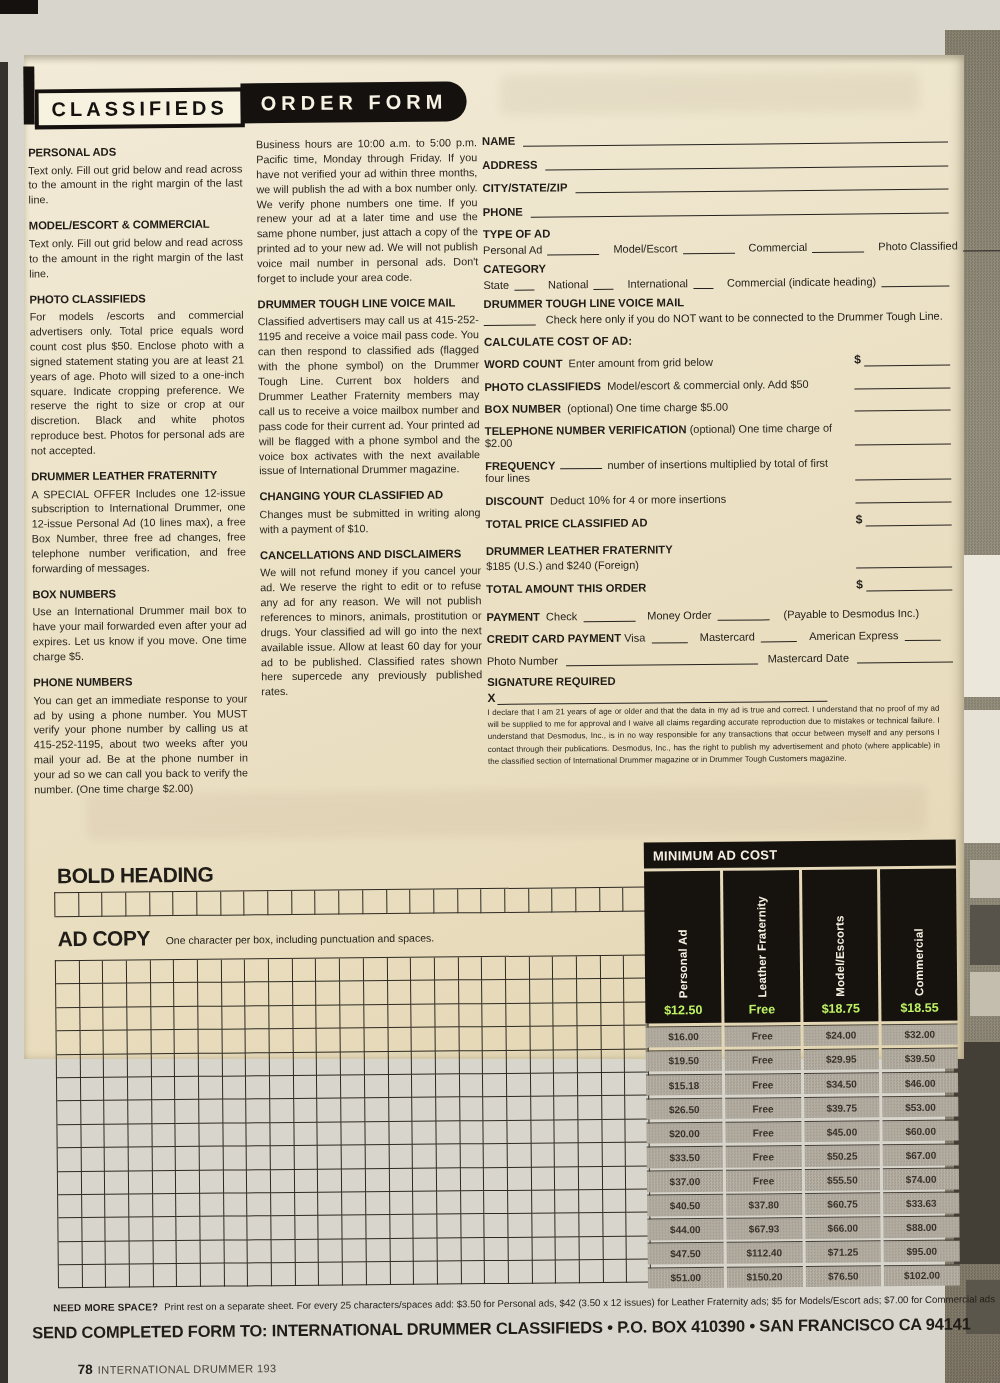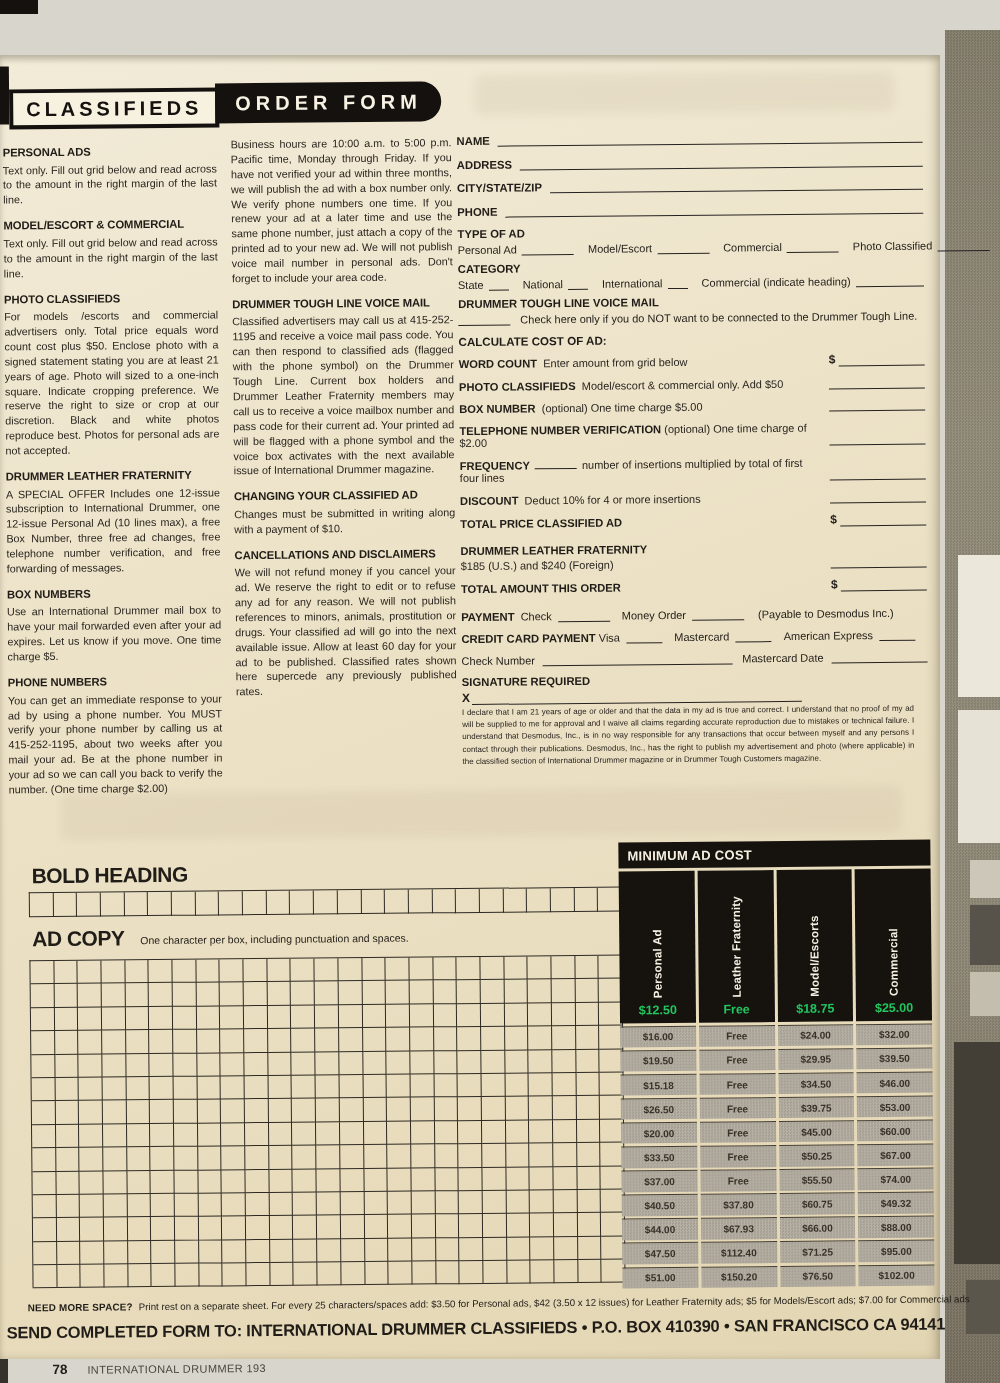--- a/index.html
+++ b/index.html
@@ -14,21 +14,21 @@
     background-image:conic-gradient(#9a947f 25%,#716a5c 25% 50%,#9a947f 50% 75%,#716a5c 75%);
     background-size:3px 3px;}
   .edge-white-a{position:absolute;right:0;top:555px;width:42px;height:142px;background:#ebe7db;}
   .edge-white-b{position:absolute;right:0;top:710px;width:42px;height:133px;background:#e6e2d5;}
   .edge-frag1{position:absolute;right:0;top:860px;width:30px;height:38px;background:#ccc7b8;}
   .edge-frag2{position:absolute;right:0;top:905px;width:30px;height:60px;background:#58534a;}
   .edge-frag3{position:absolute;right:0;top:972px;width:30px;height:44px;background:#c3beae;}
   .edge-dark{position:absolute;right:0;top:1042px;width:46px;height:222px;background:#433f37;}
   .edge-frag4{position:absolute;right:0;top:1280px;width:34px;height:54px;background:#5b564c;}
 
-  .paper{position:absolute;left:0;top:55px;width:940px;height:1304px;
+  .paper{position:absolute;left:24px;top:55px;width:940px;height:1004px;
          background:linear-gradient(160deg,#f2ebd8 0%,#ece2c7 40%,#e8dcbd 75%,#e2d5b2 100%);
          box-shadow:inset 0 4px 6px rgba(60,50,30,.25), inset -6px 0 10px rgba(60,50,30,.18);}
   .content{position:absolute;inset:0;transform:rotate(-0.55deg);transform-origin:50% 50%;}
 
   
   .ghost{position:absolute;left:60px;top:735px;width:840px;height:46px;border-radius:8px;
          background:#6e4236;opacity:.06;filter:blur(4px);}
   .ghost2{position:absolute;left:480px;top:20px;width:420px;height:40px;border-radius:8px;
          background:#7a6a4a;opacity:.08;filter:blur(5px);}
 
@@ -100,35 +100,35 @@
 
   
   .ptable{position:absolute;left:617px;top:789px;width:312px;}
   .pt-title{background:#16130f;color:#f5f0e2;font-weight:bold;font-size:13px;letter-spacing:.3px;
             height:26px;display:flex;align-items:center;padding-left:9px;margin-bottom:3px;}
   .pt-head{display:grid;grid-template-columns:repeat(4,1fr);gap:3px;}
   .pt-hcol{background:#16130f;height:140px;display:flex;flex-direction:column;align-items:center;
            justify-content:flex-end;padding:6px 0 6px 0;}
   .pt-vlabel{writing-mode:vertical-rl;transform:rotate(180deg);color:#f5f0e2;font-weight:bold;
              font-size:11.5px;flex:1;display:flex;align-items:center;letter-spacing:.2px;}
-  .pt-min{color:#22c55e;font-weight:bold;font-size:12.5px;margin-top:5px;}
+  .pt-min{color:#bef264;font-weight:bold;font-size:12.5px;margin-top:5px;}
   .pt-row{display:grid;grid-template-columns:repeat(4,1fr);gap:3px;margin-top:2.6px;}
   .pt-cell{height:20.5px;display:flex;align-items:center;justify-content:center;
            font-weight:bold;font-size:10px;color:#37322a;border-top:1.6px solid #413c33;
            background-image:conic-gradient(#b6b0a5 25%,#a49e92 25% 50%,#b6b0a5 50% 75%,#a49e92 75%);
            background-size:3px 3px;}
 
   
   .need-more{position:absolute;left:22px;top:1243px;width:912px;font-size:9.7px;white-space:nowrap;
              display:flex;align-items:baseline;}
   .need-more b{font-size:9.9px;margin-right:6px;letter-spacing:.2px;}
   .send-to{position:absolute;left:0;top:1264px;width:940px;text-align:center;font-weight:bold;
            font-size:16.5px;letter-spacing:-.2px;white-space:nowrap;}
   .pg-footer{position:absolute;left:46px;top:1303px;display:flex;align-items:baseline;}
-  .pg-footer b{font-size:13.5px;margin-right:20px;}
+  .pg-footer b{font-size:13.5px;margin-right:5px;}
   .pg-footer span{font-size:11px;color:#4c463c;letter-spacing:.4px;}
 </style>
 </head>
 <body>
 
 <div class="corner-block"></div>
 <div class="left-edge"></div>
 <div class="edge-strip">
   <div class="texture"></div>
 </div>
@@ -327,21 +327,21 @@
       <span>Money Order</span><span class="blank"></span>
       <span class="tail">(Payable to Desmodus Inc.)</span>
     </div>
     <div class="payrow">
       <b>CREDIT CARD PAYMENT</b>&nbsp;
       <span>Visa</span><span class="blank"></span>
       <span>Mastercard</span><span class="blank"></span>
       <span>American Express</span><span class="blank"></span>
     </div>
     <div class="cardrow">
-      <span>Check Number</span>
+      <span>Photo Number</span>
       <span class="blank"></span>
       <span>Mastercard Date</span>
       <span class="blank exp"></span>
     </div>
 
     <div class="subhead">SIGNATURE REQUIRED</div>
     <div class="sigx">
       <b>X</b>
       <span class="blank"></span>
     </div>
@@ -742,21 +742,21 @@
       <div class="pt-hcol">
         <span class="pt-vlabel">Leather Fraternity</span>
         <span class="pt-min">Free</span>
       </div>
       <div class="pt-hcol">
         <span class="pt-vlabel">Model/Escorts</span>
         <span class="pt-min">$18.75</span>
       </div>
       <div class="pt-hcol">
         <span class="pt-vlabel">Commercial</span>
-        <span class="pt-min">$25.00</span>
+        <span class="pt-min">$18.55</span>
       </div>
     </div>
     <div id="pt-body">
           <div class="pt-row">
             <div class="pt-cell">$16.00</div>
             <div class="pt-cell">Free</div>
             <div class="pt-cell">$24.00</div>
             <div class="pt-cell">$32.00</div>
           </div>
           <div class="pt-row">
@@ -792,21 +792,21 @@
           <div class="pt-row">
             <div class="pt-cell">$37.00</div>
             <div class="pt-cell">Free</div>
             <div class="pt-cell">$55.50</div>
             <div class="pt-cell">$74.00</div>
           </div>
           <div class="pt-row">
             <div class="pt-cell">$40.50</div>
             <div class="pt-cell">$37.80</div>
             <div class="pt-cell">$60.75</div>
-            <div class="pt-cell">$49.32</div>
+            <div class="pt-cell">$33.63</div>
           </div>
           <div class="pt-row">
             <div class="pt-cell">$44.00</div>
             <div class="pt-cell">$67.93</div>
             <div class="pt-cell">$66.00</div>
             <div class="pt-cell">$88.00</div>
           </div>
           <div class="pt-row">
             <div class="pt-cell">$47.50</div>
             <div class="pt-cell">$112.40</div>

